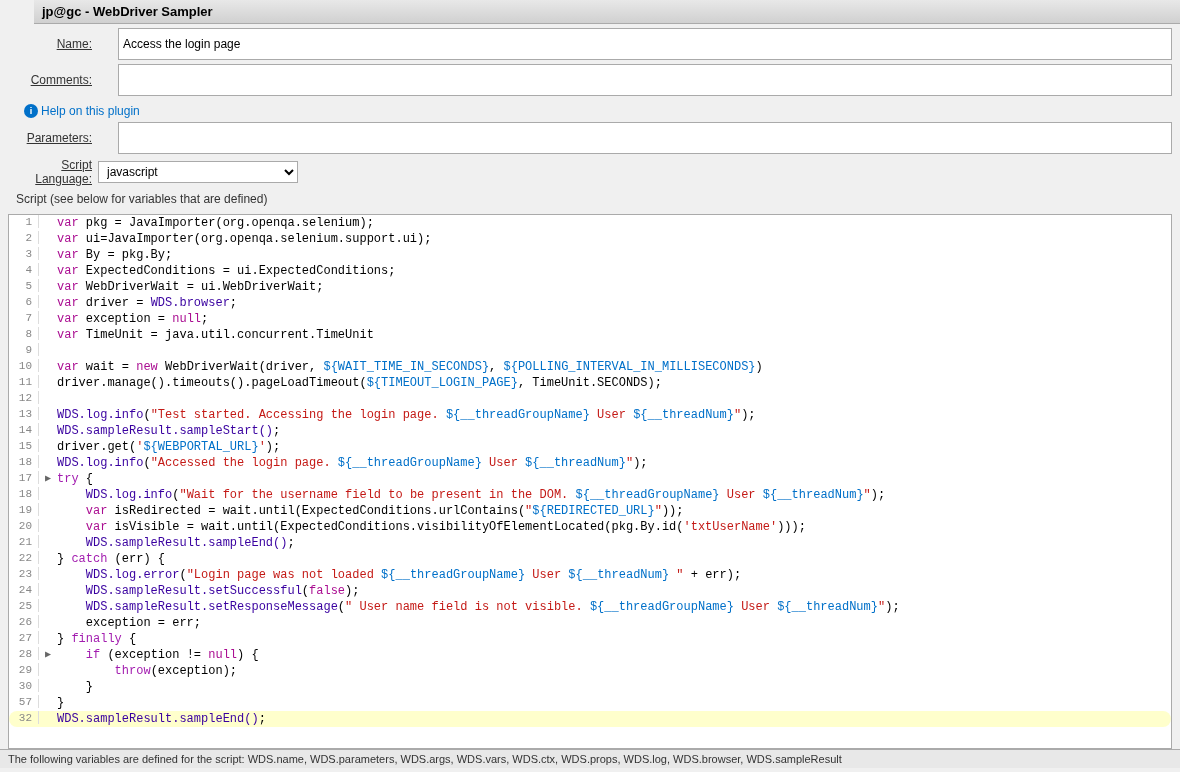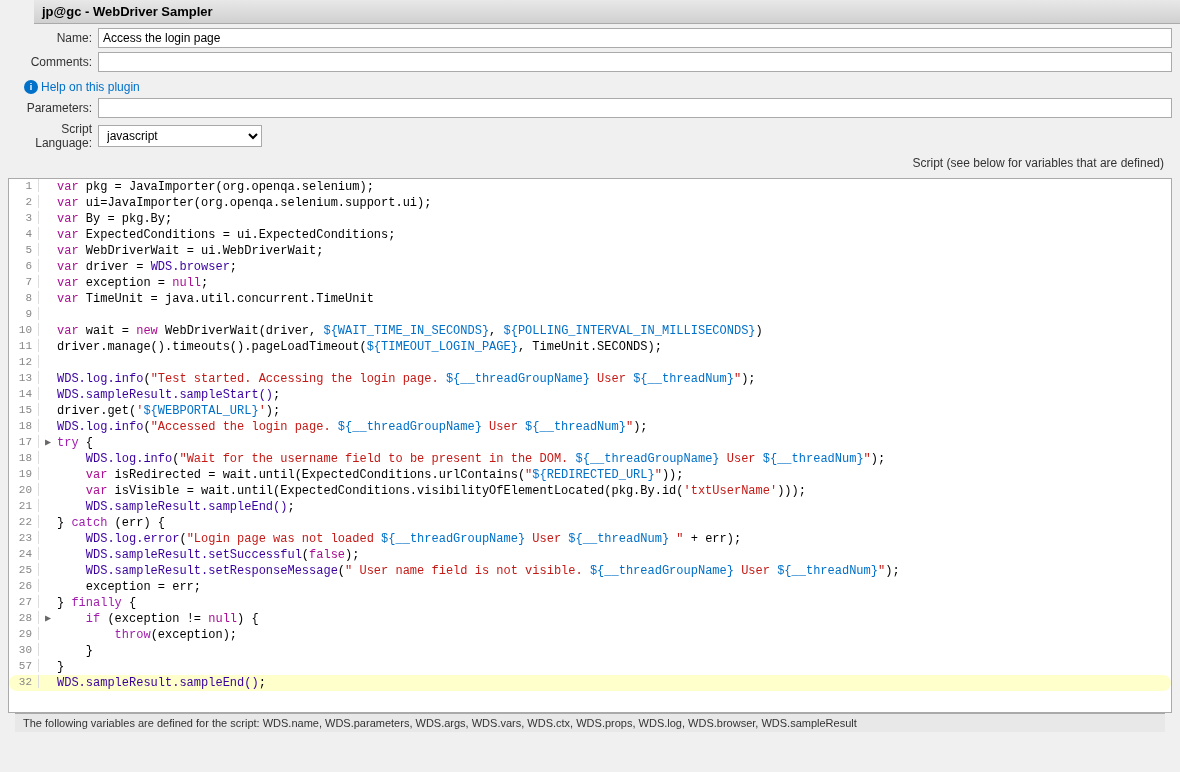--- a/index.html
+++ b/index.html
@@ -32,30 +32,32 @@
       margin-bottom: 4px;
     }
 
     .form-label {
       width: 90px;
       text-align: right;
       padding-right: 6px;
       font-size: 12px;
       color: #333;
       flex-shrink: 0;
+      text-decoration: underline;
     }
 
     .form-input {
       flex: 1;
-      height: 20px;
+      height: 32px;
       border: 1px solid #aaa;
       background: white;
       padding: 2px 4px;
       font-size: 12px;
       outline: none;
+      margin-left: 20px;
     }
 
     .help-link {
       color: #0070c9;
       text-decoration: none;
       font-size: 12px;
       display: flex;
       align-items: center;
       gap: 3px;
       padding: 2px 8px;
@@ -75,34 +77,33 @@
       flex-shrink: 0;
     }
 
     .script-lang-row {
       display: flex;
       align-items: center;
       margin-bottom: 4px;
     }
 
     .script-lang-select {
-      width: 164px;
+      width: 200px;
       height: 22px;
       border: 1px solid #aaa;
       background: white;
       font-size: 12px;
       padding: 1px 4px;
       appearance: auto;
     }
 
     .script-header {
       font-size: 12px;
       padding: 2px 8px 4px;
       color: #333;
-      text-align: right;
     }
 
     .code-area {
       background: white;
       border: 1px solid #aaa;
       margin: 0 8px 0 8px;
       font-family: "Courier New", Courier, monospace;
       font-size: 12px;
       overflow-y: auto;
       height: 535px;
@@ -153,21 +154,21 @@
     .kw2 { color: #a21caf; } 
     .str { color: #c41a16; } 
     .fn { color: #3900a0; }
 
     .status-bar {
       background: #e8e8e8;
       border-top: 1px solid #aaa;
       padding: 3px 8px;
       font-size: 11px;
       color: #333;
-      margin: 0 15px;
+      margin: 0 0;
     }
   </style>
 </head>
 <body>
 
 <div class="title-bar">
   <span>jp@gc - WebDriver Sampler</span>
 </div>
 
 <div class="form-section">

